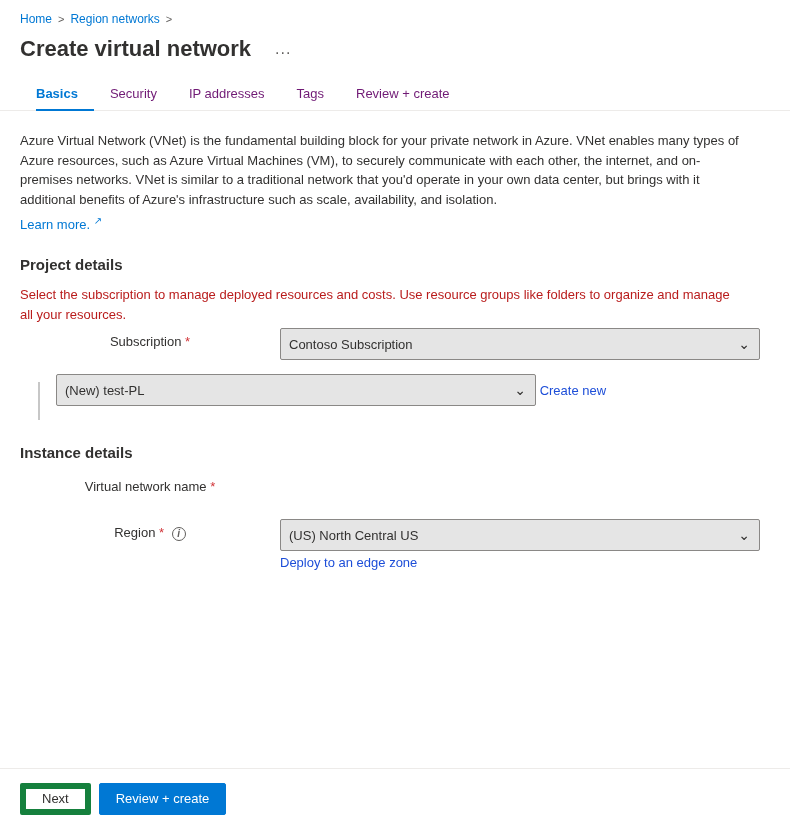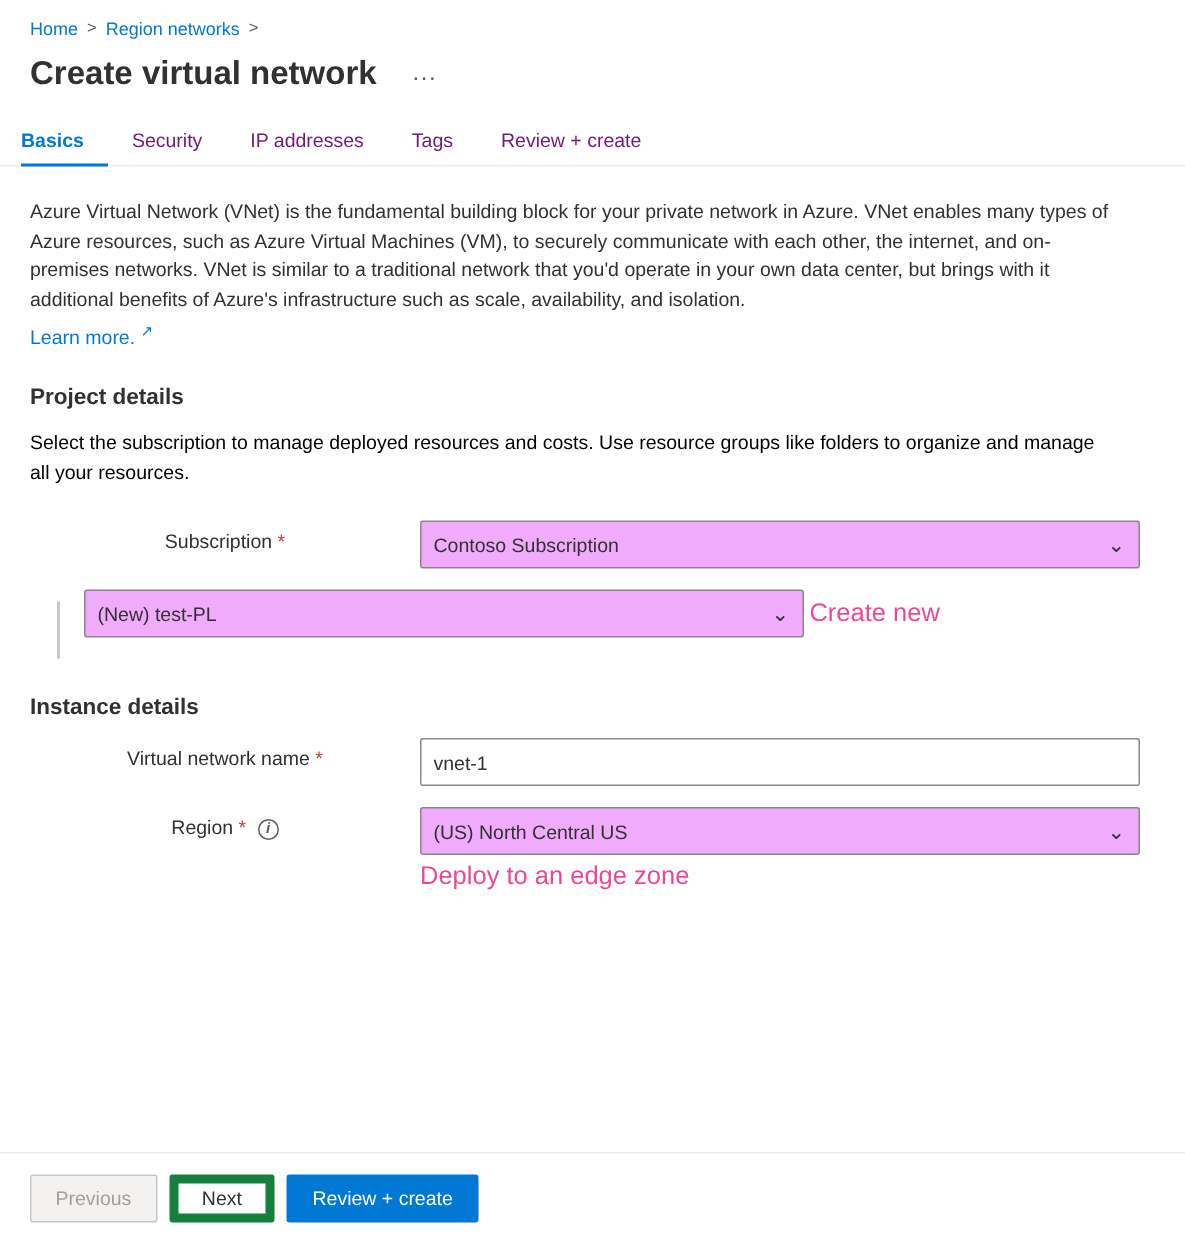--- a/index.html
+++ b/index.html
@@ -40,21 +40,21 @@
     .page-title-ellipsis {
       font-size: 16px;
       color: #605e5c;
       letter-spacing: 1px;
     }
 
     .tabs {
       display: flex;
       align-items: flex-end;
       border-bottom: 1px solid #edebe9;
-      padding: 0 14px;
+      padding: 0 36px;
       gap: 0;
     }
     .tab {
       padding: 8px 16px;
       font-size: 13px;
       cursor: pointer;
       color: #701a75;
       border-bottom: 2px solid transparent;
       margin-bottom: -1px;
       white-space: nowrap;
@@ -93,24 +93,24 @@
       margin-top: 24px;
     }
     .section-title {
       font-size: 15px;
       font-weight: 700;
       color: #323130;
       margin-bottom: 12px;
     }
     .section-desc {
       font-size: 13px;
-      color: #000000;
+      color: #b91c1c;
       line-height: 1.5;
       max-width: 720px;
-      margin-bottom: 23px;
+      margin-bottom: 4px;
     }
 
     .form-row {
       display: flex;
       align-items: flex-start;
       margin-bottom: 14px;
       min-height: 32px;
     }
     .form-label-col {
       width: 260px;
@@ -157,21 +157,21 @@
 
     select, .fake-select {
       width: 100%;
       max-width: 480px;
       height: 32px;
       border: 1px solid #8a8886;
       border-radius: 2px;
       padding: 0 32px 0 8px;
       font-size: 13px;
       color: #323130;
-      background: #f0abfc;
+      background: #e5e5e5;
       appearance: none;
       -webkit-appearance: none;
       cursor: pointer;
       outline: none;
       position: relative;
     }
 
     .select-wrapper {
       position: relative;
       max-width: 480px;
@@ -195,23 +195,23 @@
       height: 32px;
       border: 1px solid #8a8886;
       border-radius: 2px;
       padding: 0 8px;
       font-size: 13px;
       color: #323130;
       outline: none;
     }
 
     .link-small {
-      color: #ec4899;
+      color: #1d4ed8;
       text-decoration: none;
-      font-size: 17px;
+      font-size: 13px;
       display: inline-block;
       margin-top: 4px;
       text-align: center;
     }
 
     .info-icon {
       display: inline-flex;
       align-items: center;
       justify-content: center;
       width: 14px;
@@ -342,23 +342,20 @@
     <div class="section">
       <div class="section-title">Instance details</div>
 
       <div class="form-row">
         <div class="form-label-col">
           <span class="form-label">
             <span>Virtual network name</span>
             <span class="required">*</span>
           </span>
         </div>
-        <div class="form-control-col">
-          <input type="text" class="text-input" value="vnet-1" style="">
-        </div>
       </div>
 
       <div class="form-row">
         <div class="form-label-col">
           <span class="form-label">
             <span>Region</span>
             <span class="required">*</span>
             <span class="info-icon" title="More information">i</span>
           </span>
         </div>
@@ -369,16 +366,15 @@
             </select>
           </div>
           <a href="#" class="link-small">Deploy to an edge zone</a>
         </div>
       </div>
     </div>
   </div>
 </div>
 
 <div class="footer-bar">
-  <button class="btn btn-disabled">Previous</button>
   <button class="btn btn-default">Next</button>
   <button class="btn btn-primary">Review + create</button>
 </div>
 
 </body></html>

